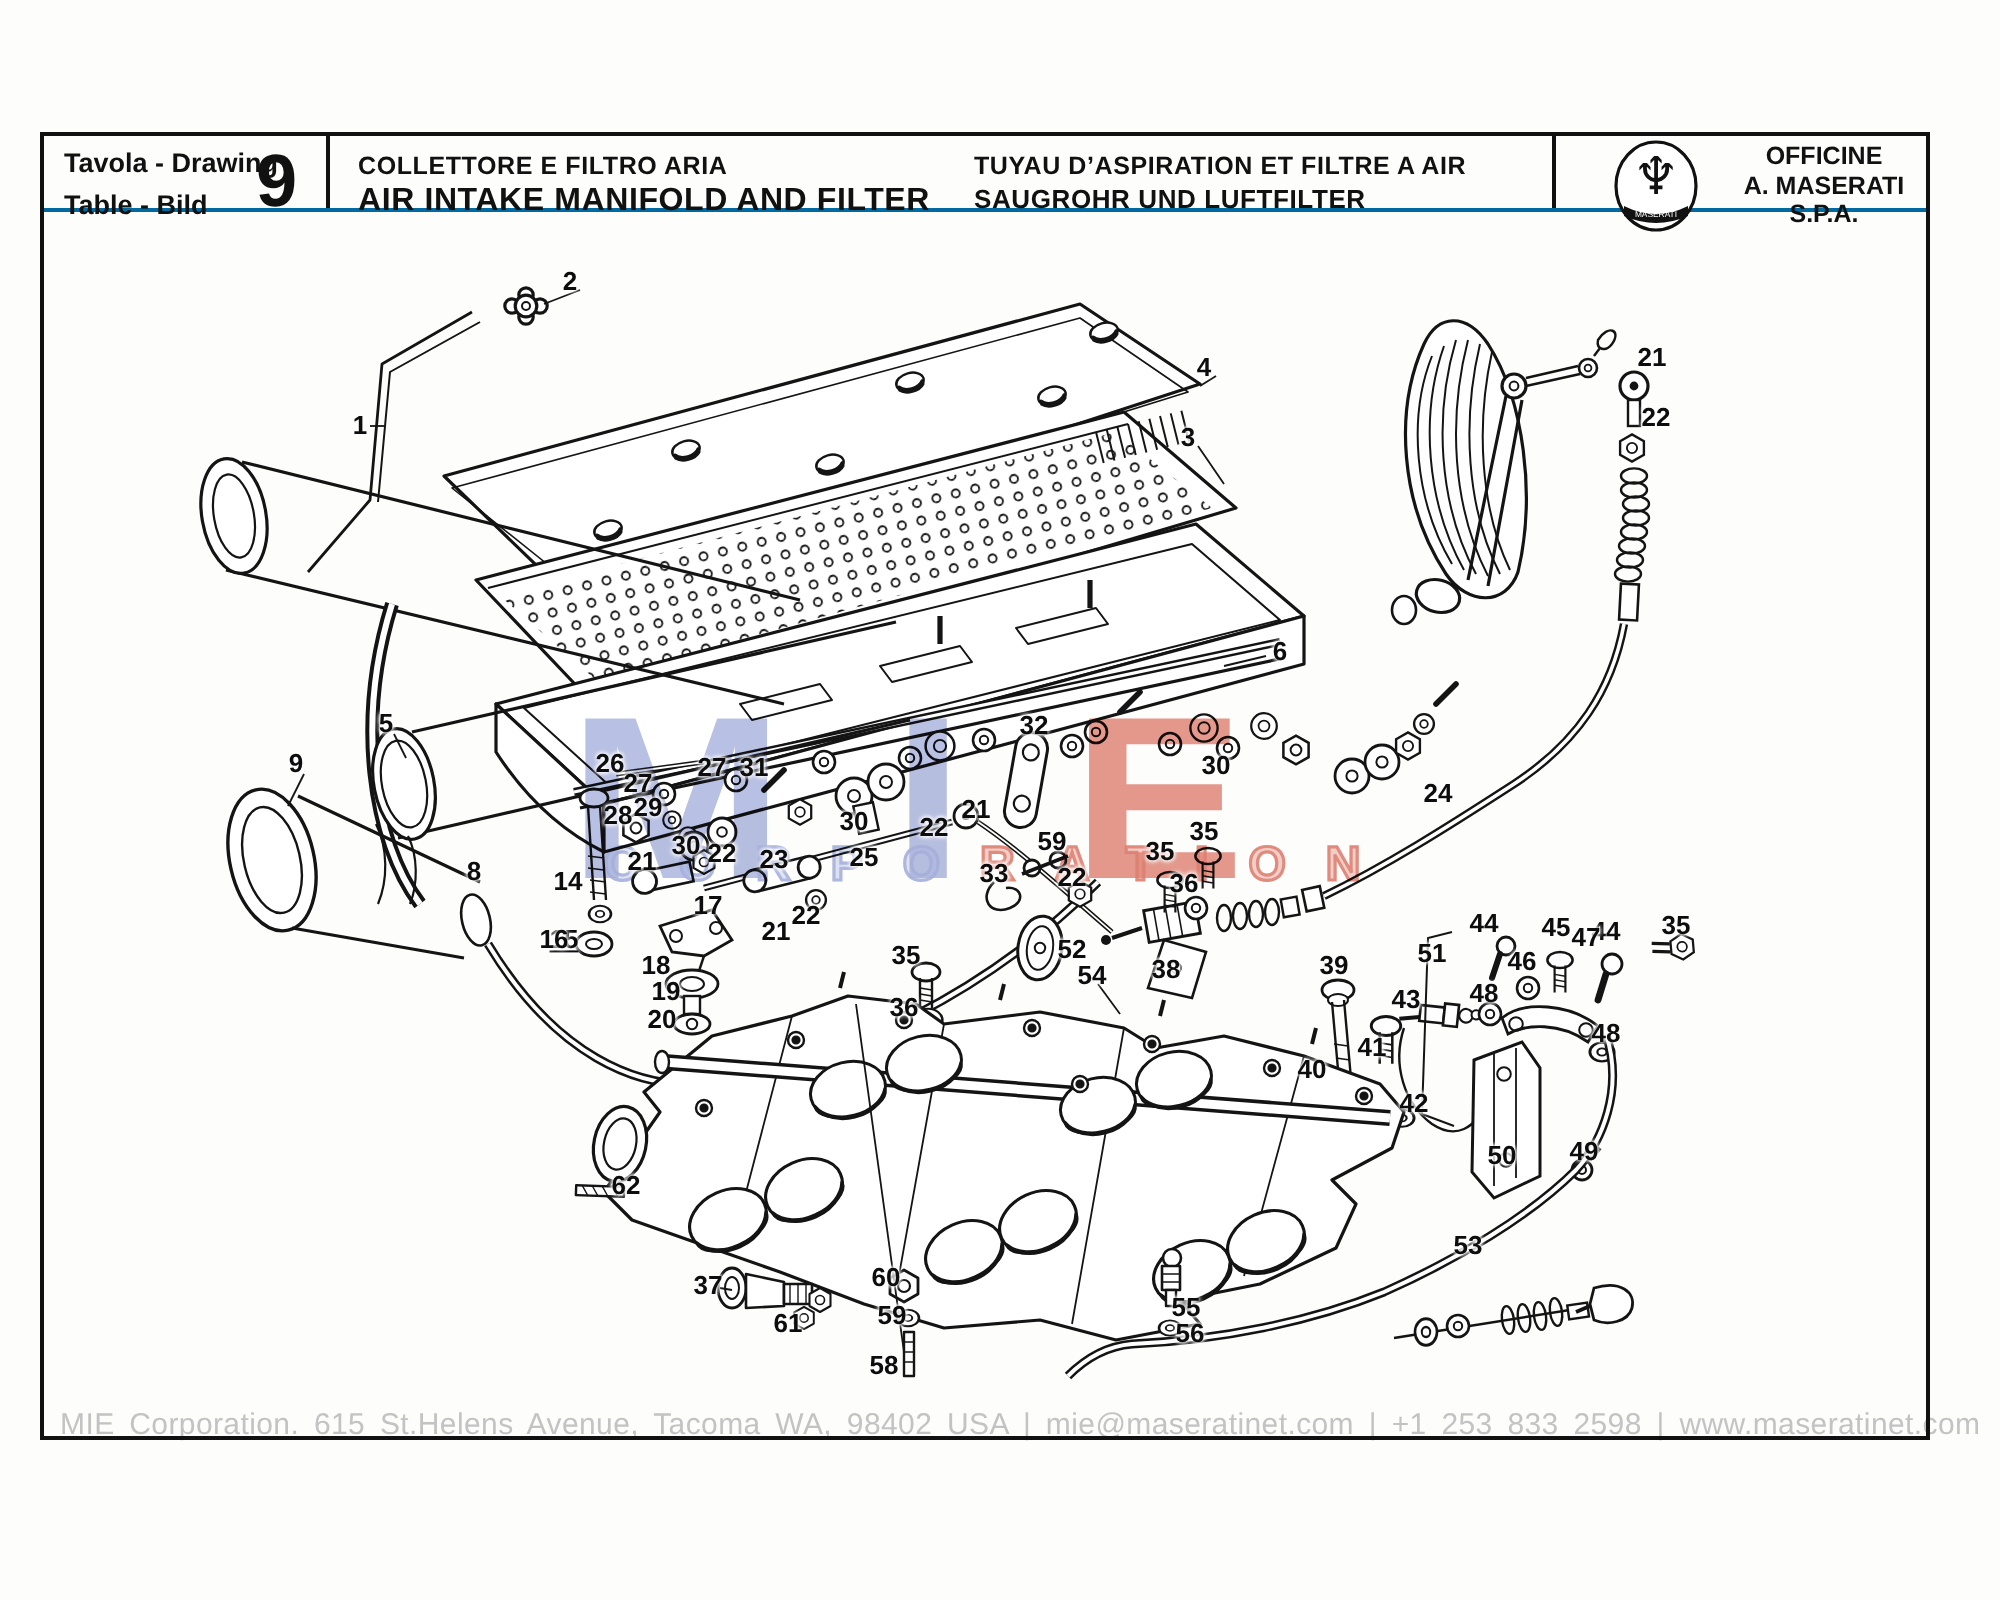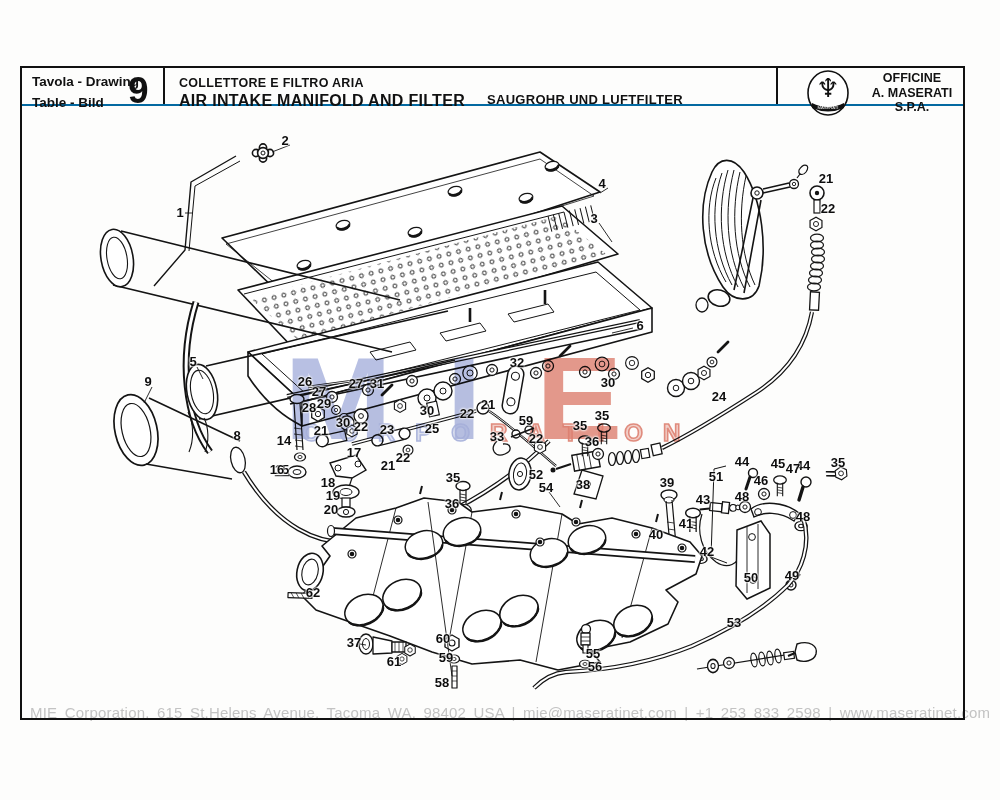--- a/index.html
+++ b/index.html
@@ -517,20 +517,21 @@
 <div class="frame">
   <div class="hdr">
     <div class="cell1">
       <div class="l1">Tavola - Drawing</div>
       <div class="l2">Table - Bild</div>
       <div class="bignum">9</div>
     </div>
     <div class="cell2">
       <div class="t-it">COLLETTORE E FILTRO ARIA</div>
       <div class="t-en">AIR INTAKE MANIFOLD AND FILTER</div>
+      <div class="t-fr">TUYAU D’ASPIRATION ET FILTRE A AIR</div>
       <div class="t-de">SAUGROHR UND LUFTFILTER</div>
     </div>
     <div class="cell3">
       <div class="logo">
         <svg width="44" height="46" viewBox="0 0 44 46">
           <ellipse cx="22" cy="23" rx="20" ry="22" fill="#fff" stroke="#111" stroke-width="1.6"></ellipse>
           <text x="22" y="27" text-anchor="middle" font-family="DejaVu Sans" font-size="26" fill="#111">♆</text>
           <path d="M6,33 Q22,41 38,33 L38,38 Q22,45 6,38 Z" fill="#111"></path>
           <text x="22" y="38.5" text-anchor="middle" font-family="Liberation Sans" font-size="4.2" fill="#fff">MASERATI</text>
         </svg>

